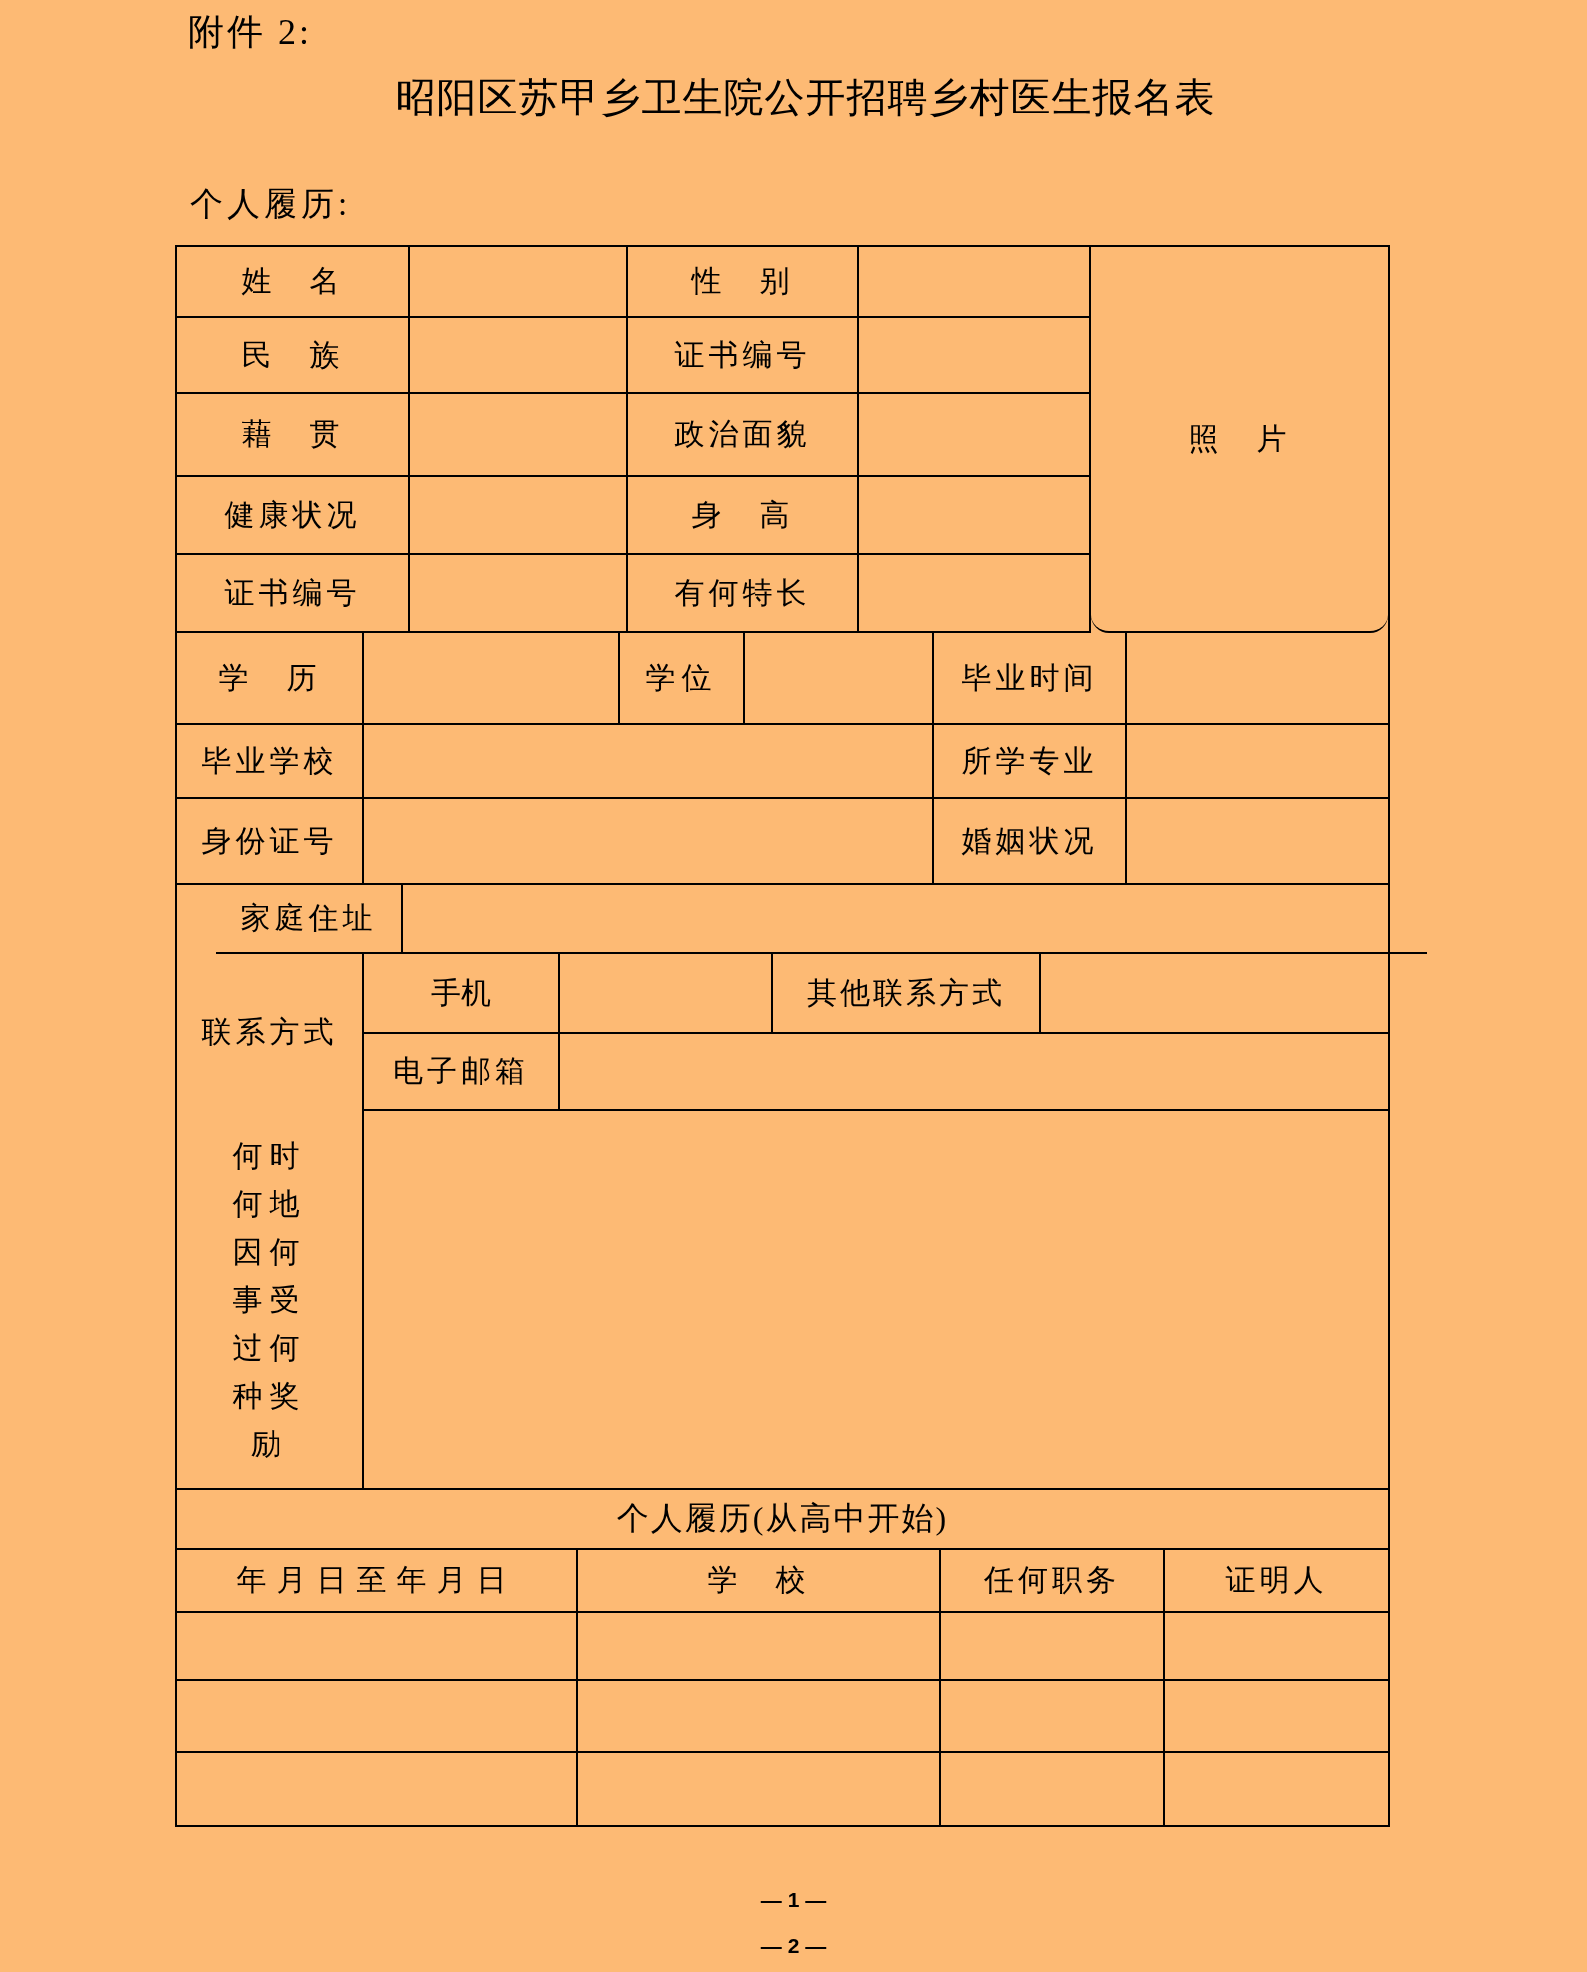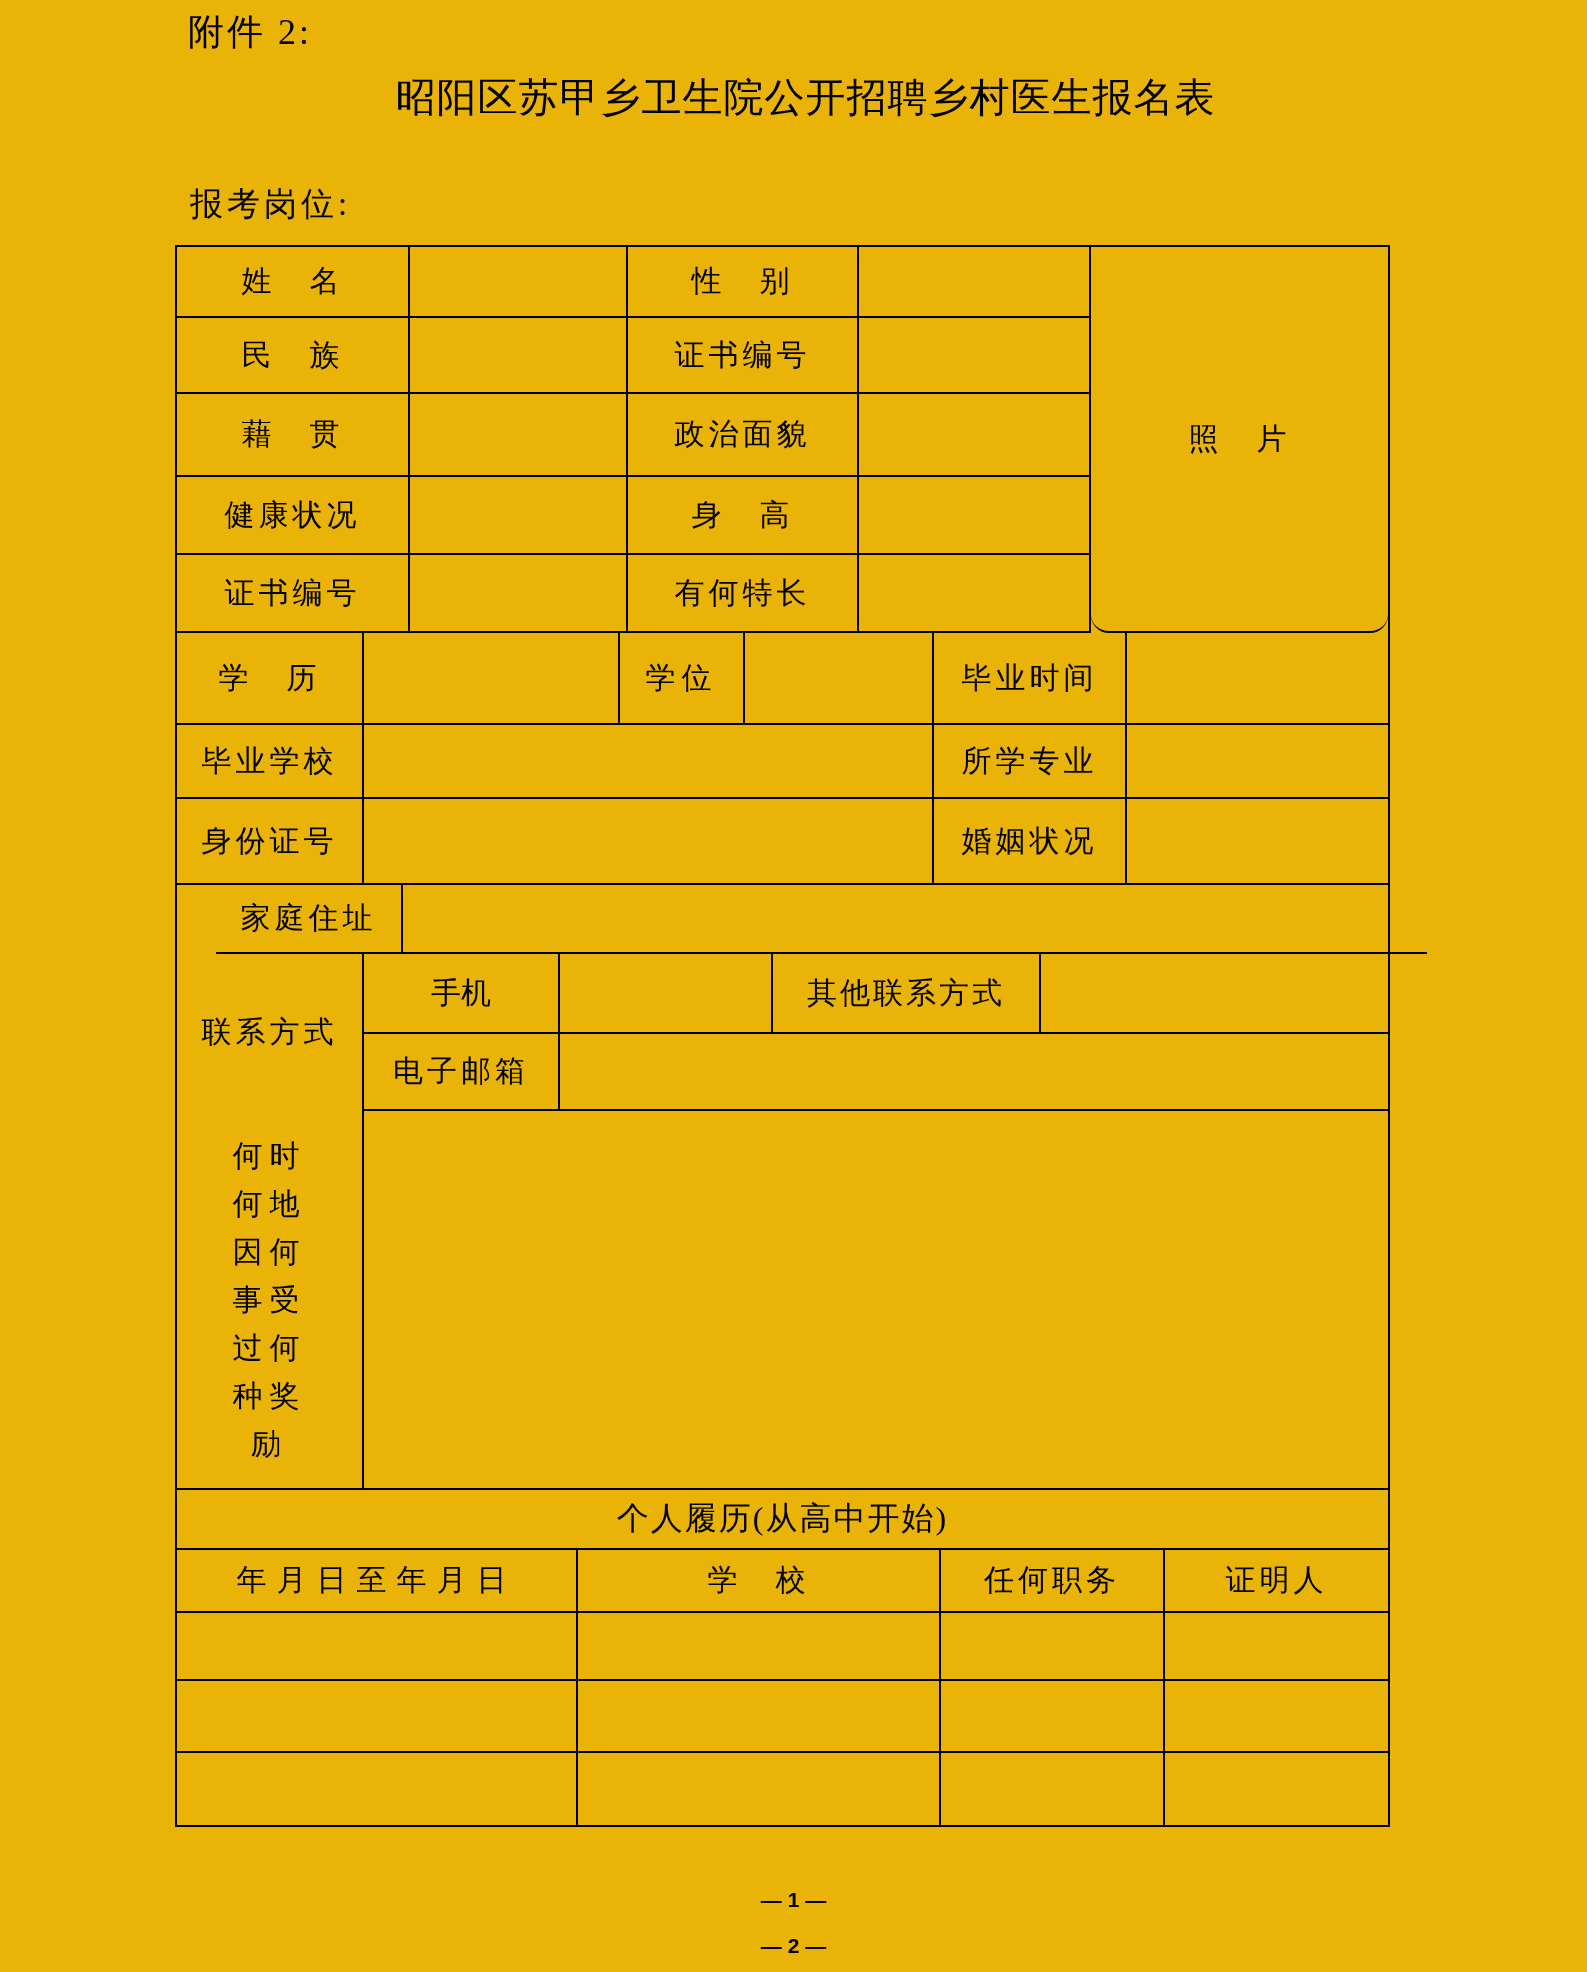--- a/index.html
+++ b/index.html
@@ -1,19 +1,19 @@
 <!DOCTYPE html>
 <html><head>
 <meta charset="utf-8">
 <style>
   html,body { margin:0; padding:0; background:#ffffff; }
   #page {
     position:relative;
     width:1587px; height:1972px;
-    background:#eab308;
+    background:#fdba74;
     color:#000000;
     font-family:"Liberation Serif","DejaVu Serif",serif;
     overflow:hidden;
   }
   .abs { position:absolute; }
   #attachment { left:188px; top:8px; font-size:36px; letter-spacing:3px; }
   #doc-title { left:0; top:70px; width:1587px; text-align:center; font-size:40px; letter-spacing:1px; white-space:nowrap;margin-left:12px; }
   #position-line { left:190px; top:182px; font-size:33px; letter-spacing:4px; }
 
   
@@ -56,21 +56,21 @@
   #footer-1 { top:1888px; }
   #footer-2 { top:1934px; }
 </style>
 </head>
 <body>
 
 <div id="page">
 
   <div id="attachment" class="abs">附件 2:</div>
   <div id="doc-title" class="abs">昭阳区苏甲乡卫生院公开招聘乡村医生报名表</div>
-  <div id="position-line" class="abs">报考岗位:</div>
+  <div id="position-line" class="abs">个人履历:</div>
 
   <div id="form-table">
 
     <div class="sec" id="sec-basic">
       <div class="c lbl">姓　名</div>
       <div class="c"></div>
       <div class="c lbl">性　别</div>
       <div class="c"></div>
       <div class="c nr photo-cell lbl">照　片</div>
 

